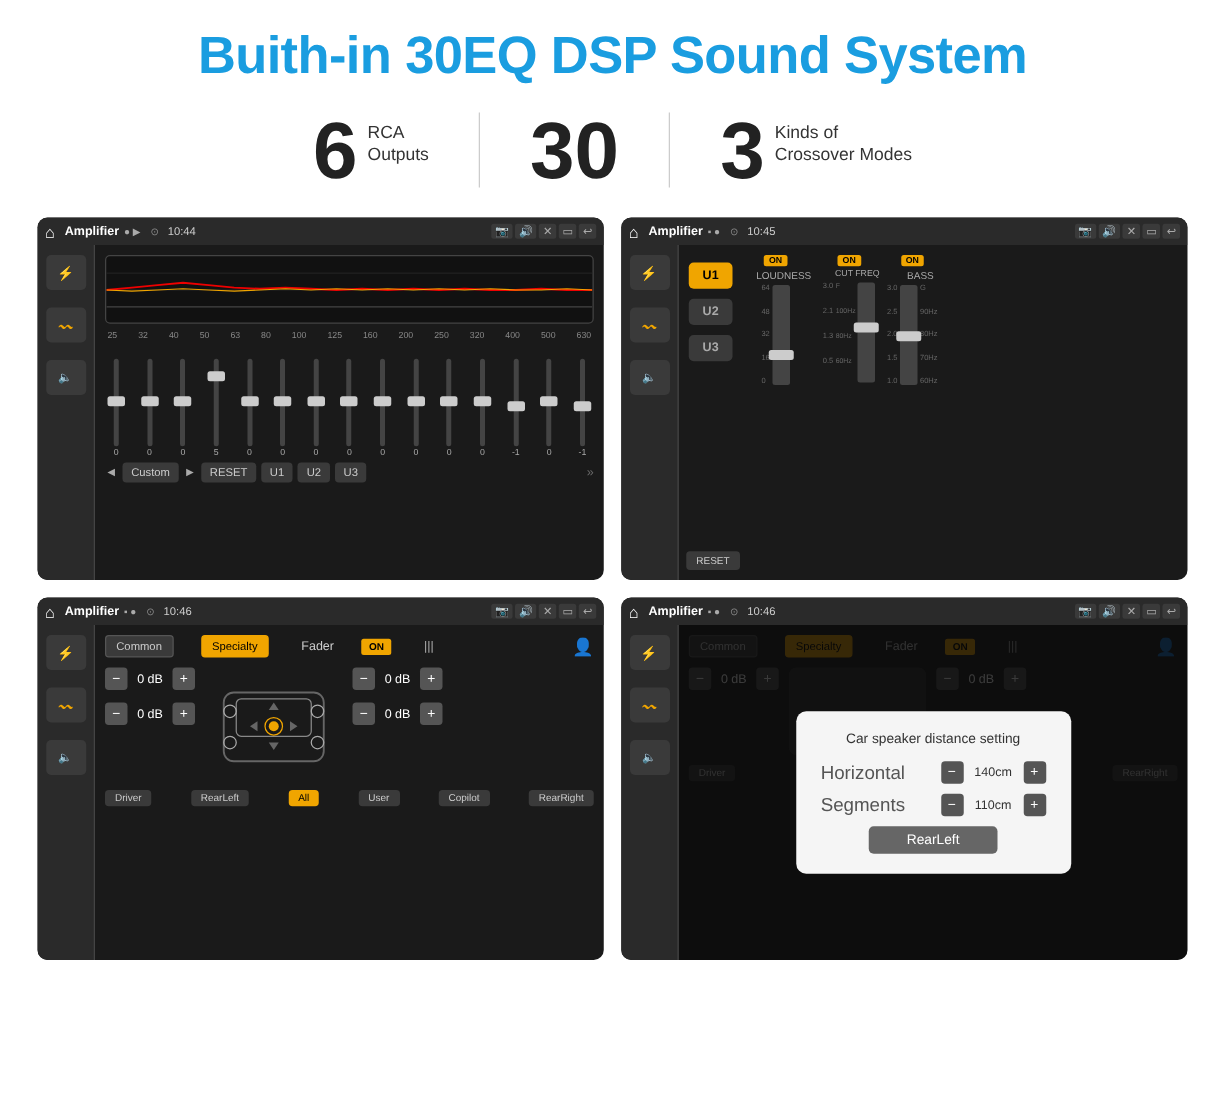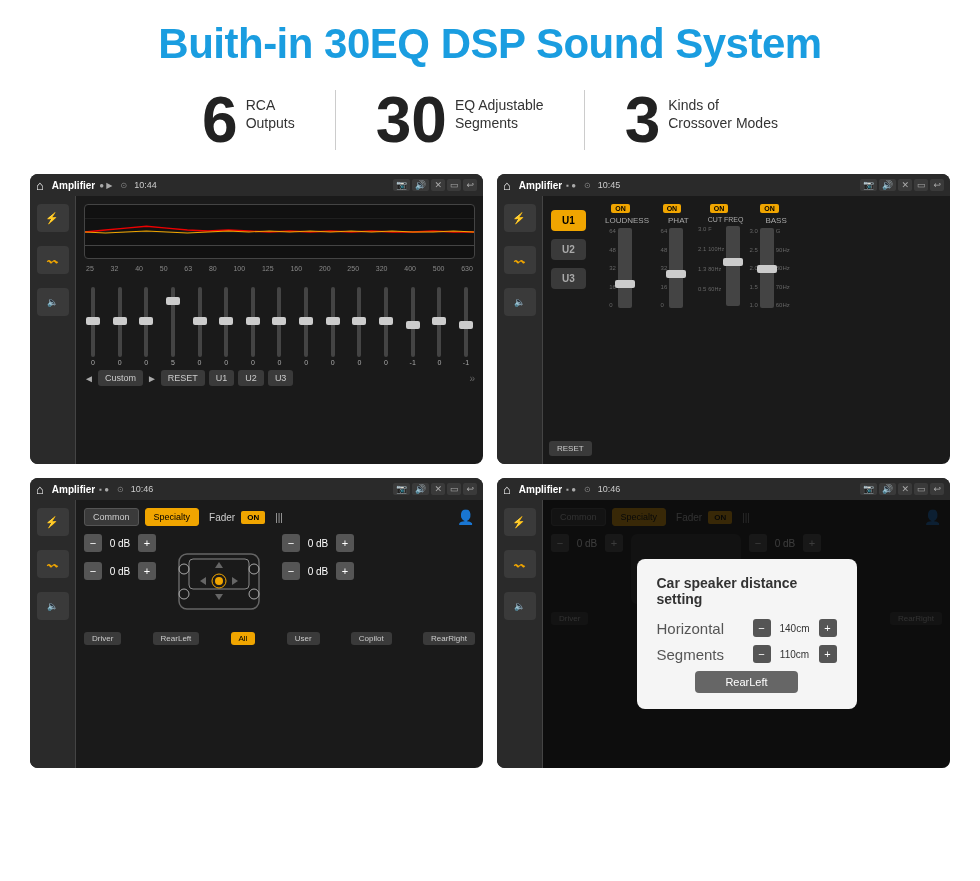--- a/index.html
+++ b/index.html
@@ -296,21 +296,21 @@
       border: none;
       border-radius: 3px;
       font-size: 8px;
       padding: 3px 8px;
       cursor: pointer;
       margin-top: auto;
     }
 
     .fader-top-row {
       display: flex;
-      gap: 6px;
+      gap: 22px;
       align-items: center;
       margin-bottom: 8px;
     }
 
     .tab-btn {
       background: #3a3a3a;
       color: #ccc;
       border: 1px solid #555;
       border-radius: 3px;
       font-size: 9px;
@@ -394,25 +394,25 @@
     }
 
     .dialog-box {
       background: #f5f5f5;
       border-radius: 8px;
       padding: 16px 20px;
       width: 220px;
     }
 
     .dialog-title {
-      font-size: 14px;
-      font-weight: bold;
+      font-size: 11px;
+      font-weight: normal;
       color: #333;
       margin-bottom: 12px;
-      text-align: left;
+      text-align: center;
     }
 
     .dialog-row {
       display: flex;
       align-items: center;
       justify-content: space-between;
       margin-bottom: 8px;
     }
 
     .dialog-row-label {
@@ -486,21 +486,20 @@
   <h1 class="main-title">Buith-in 30EQ DSP Sound System</h1>
 
   <div class="stats-row">
     <div class="stat-item">
       <span class="stat-number">6</span>
       <span class="stat-label">RCA<br>Outputs</span>
     </div>
     <div class="stat-divider"></div>
     <div class="stat-item">
       <span class="stat-number">30</span>
-      <span class="stat-label">EQ Adjustable<br>Segments</span>
     </div>
     <div class="stat-divider"></div>
     <div class="stat-item">
       <span class="stat-number">3</span>
       <span class="stat-label">Kinds of<br>Crossover Modes</span>
     </div>
   </div>
 
   <div class="screenshots-grid">
 
@@ -704,36 +703,20 @@
                       <span>32</span>
                       <span>16</span>
                       <span>0</span>
                     </div>
                   <div class="vert-slider">
                       <div class="vert-thumb" style="bottom:20px;"></div>
                     </div>
                 </div>
               </div>
 
-              <div class="cross-slider-group">
-                <span class="on-badge">ON</span>
-                <span class="cross-label">PHAT</span>
-                <div style="display:flex;gap:2px;">
-                  <div class="cross-freq-labels">
-                      <span>64</span>
-                      <span>48</span>
-                      <span>32</span>
-                      <span>16</span>
-                      <span>0</span>
-                    </div>
-                  <div class="vert-slider">
-                      <div class="vert-thumb" style="bottom:30px;"></div>
-                    </div>
-                </div>
-              </div>
 
               <div class="cross-slider-group">
                 <span class="on-badge">ON</span>
                 <span class="cross-label" style="font-size:7px;">CUT FREQ</span>
                 <div style="display:flex;gap:2px;">
                   <div class="cross-freq-labels">
                       <span>3.0</span>
                       <span>2.1</span>
                       <span>1.3</span>
                       <span>0.5</span>

